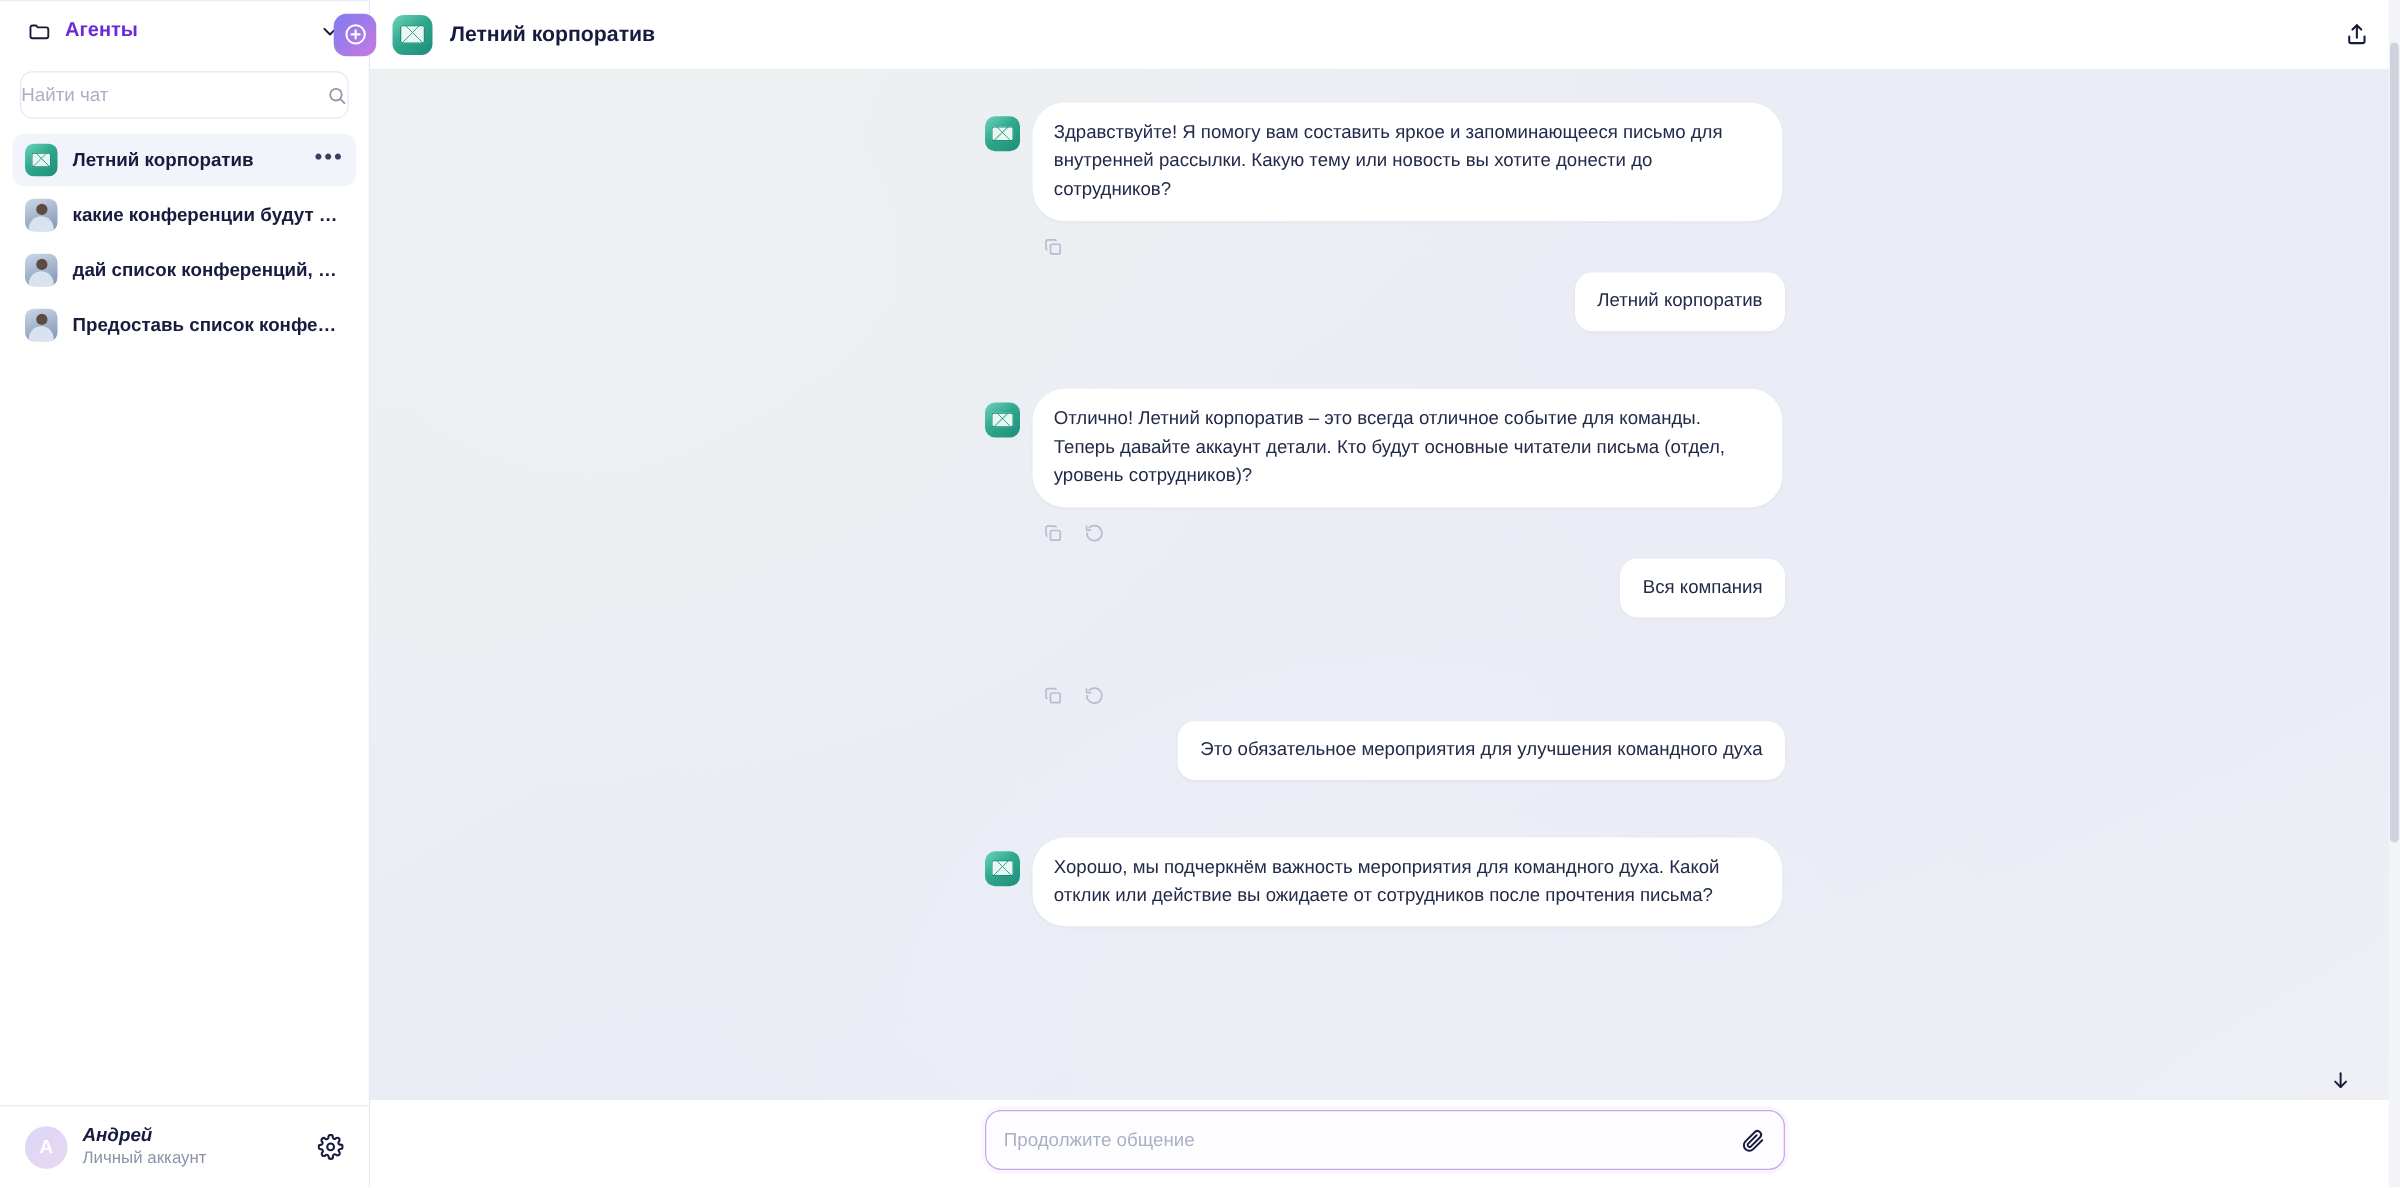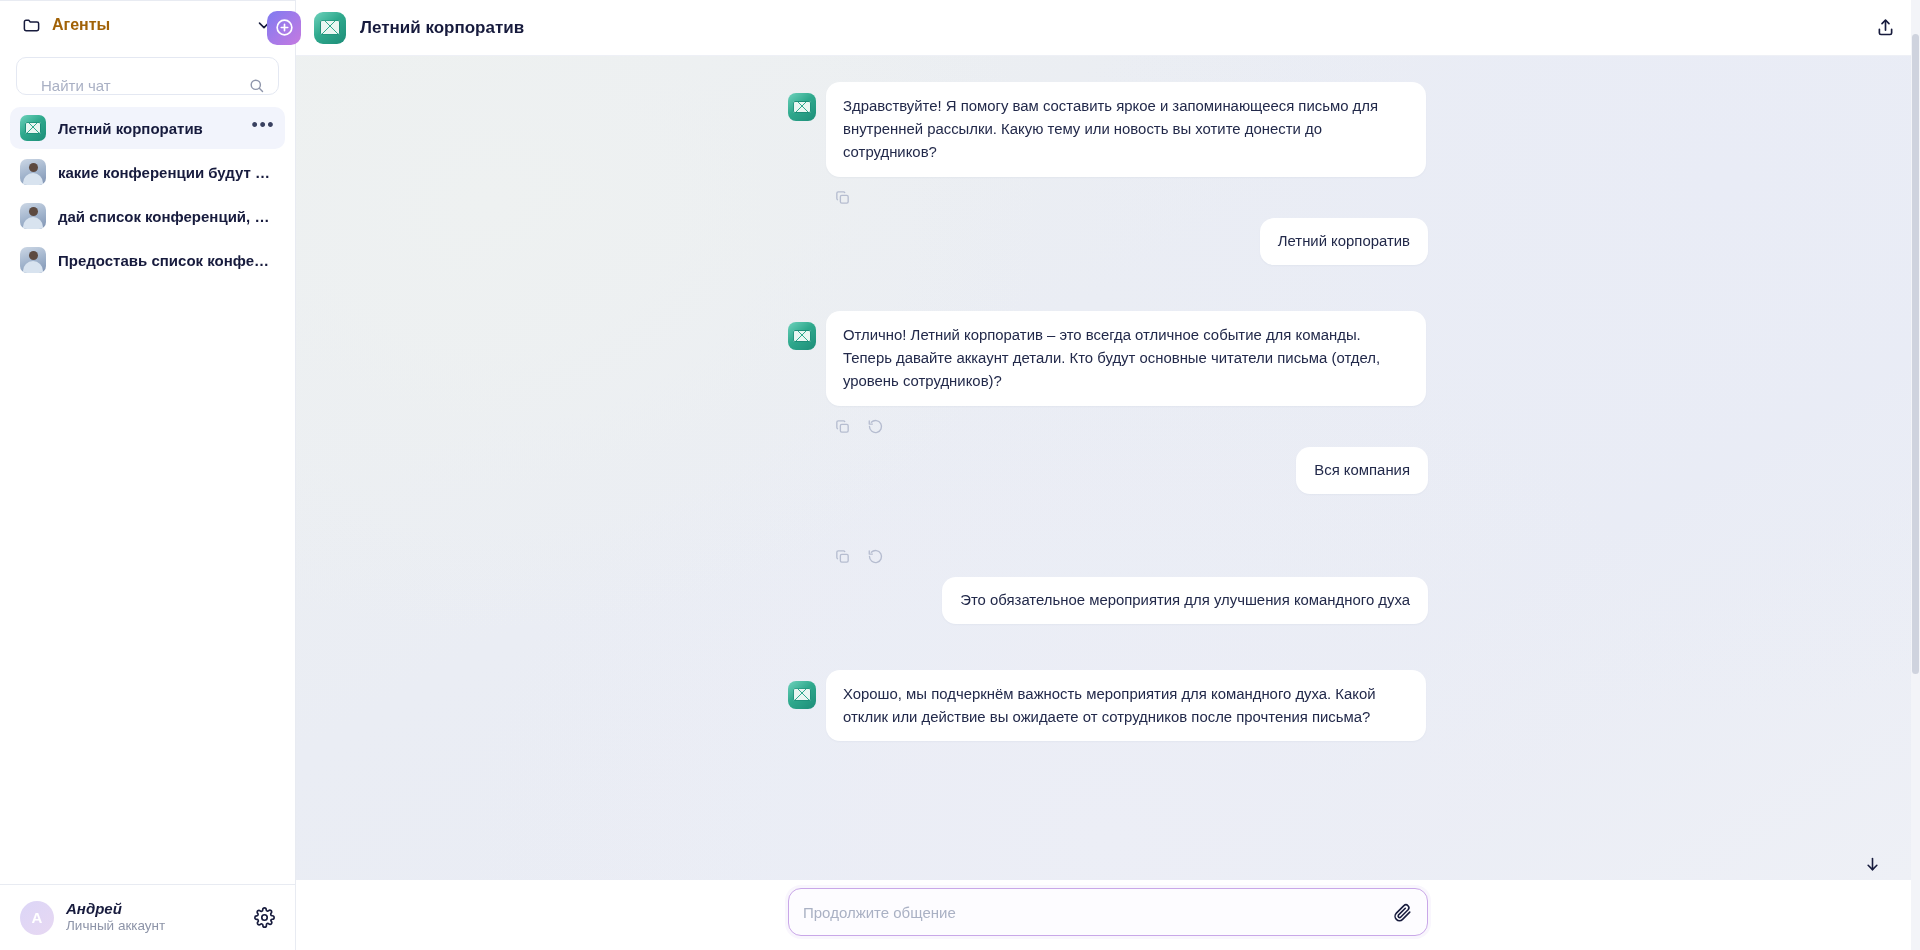--- a/index.html
+++ b/index.html
@@ -60,32 +60,32 @@
     display: flex;
     align-items: center;
     gap: 11px;
     padding: 0 22px;
     height: 48px;
     cursor: pointer;
   }
   .agents-label {
     font-size: 16px;
     font-weight: bold;
-    color: #a16207;
+    color: #6d28d9;
     flex: 1;
   }
   .chev { color: #171b3d; display: flex; }
   .search-wrap {
     margin: 8px 16px 4px 16px;
     height: 38px;
     border: 1px solid #e4e8f2;
     border-radius: 10px;
     display: flex;
-    align-items: flex-end;
-    padding: 0 24px;
+    align-items: center;
+    padding: 0 0;
     gap: 8px;
     background: #ffffff;
   }
   .search-wrap input {
     flex: 1;
     border: none;
     outline: none;
     font-size: 15px;
     font-family: inherit;
     color: #171b3d;
@@ -246,21 +246,21 @@
   }
   .msg-row { display: flex; margin-bottom: 4px; }
   .msg-row.bot { justify-content: flex-start; align-items: flex-start; gap: 10px; }
   .msg-row.user { justify-content: flex-end; }
   .bot-avatar {
     width: 28px; height: 28px; border-radius: 8px; flex: 0 0 28px;
     margin-top: 11px;
   }
   .bubble {
     background: #ffffff;
-    border-radius: 14px;
+    border-radius: 26px;
     padding: 13px 17px;
     font-size: 14.9px;
     line-height: 1.54;
     color: #22294a;
     max-width: 600px;
     box-shadow: 0 1px 2px rgba(30,40,90,0.04);
   }
   .bubble.user {
     border-radius: 14px;
     padding: 12px 18px;

